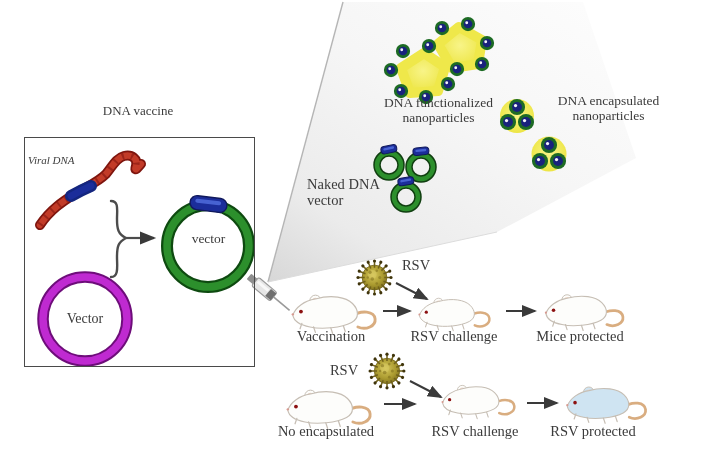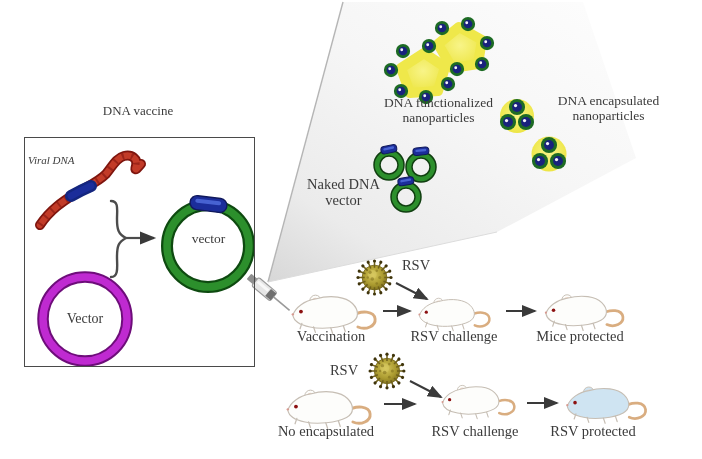--- a/index.html
+++ b/index.html
@@ -9,21 +9,21 @@
   .panel-box{position:absolute;left:24px;top:137px;width:229px;height:228px;
              border:1.5px solid #4a4a4a;background:transparent;}
   .lbl{position:absolute;color:#3b3b3b;text-align:center;line-height:1.12;white-space:nowrap;}
   .ln{display:block;}
   .t-title{left:63px;top:104px;width:150px;font-size:13px;}
   .t-viral{left:28px;top:154px;text-align:center;font-size:11px;font-style:italic;}
   .t-expr{left:160px;top:231px;width:97px;font-size:13.5px;}
   .t-vector{left:45px;top:311px;width:80px;font-size:14px;}
   .t-func{left:361px;top:95px;width:155px;font-size:13.5px;}
   .t-encap{left:536px;top:93px;width:145px;font-size:13.5px;}
-  .t-naked{left:307px;top:177px;text-align:center;font-size:14.5px;line-height:1.1;}
+  .t-naked{left:307px;top:177px;text-align:left;font-size:14.5px;line-height:1.1;}
   .t-rsv1{left:398px;top:257px;width:36px;font-size:14.5px;}
   .t-rsv2{left:322px;top:362px;width:44px;font-size:14.5px;}
   .t-vacc{left:276px;top:328px;width:110px;font-size:14.5px;}
   .t-chal1{left:399px;top:328px;width:110px;font-size:14.5px;}
   .t-prot{left:525px;top:328px;width:110px;font-size:14.5px;}
   .t-novacc{left:271px;top:423px;width:110px;font-size:14.5px;}
   .t-chal2{left:420px;top:423px;width:110px;font-size:14.5px;}
   .t-infec{left:538px;top:423px;width:110px;font-size:14.5px;}
   .m-body{fill:var(--mf,#fdfdfb);stroke:#c6beb4;stroke-width:1.3;}
   .m-ear{fill:var(--mf,#fdfdfb);stroke:#c6beb4;stroke-width:1.1;}

